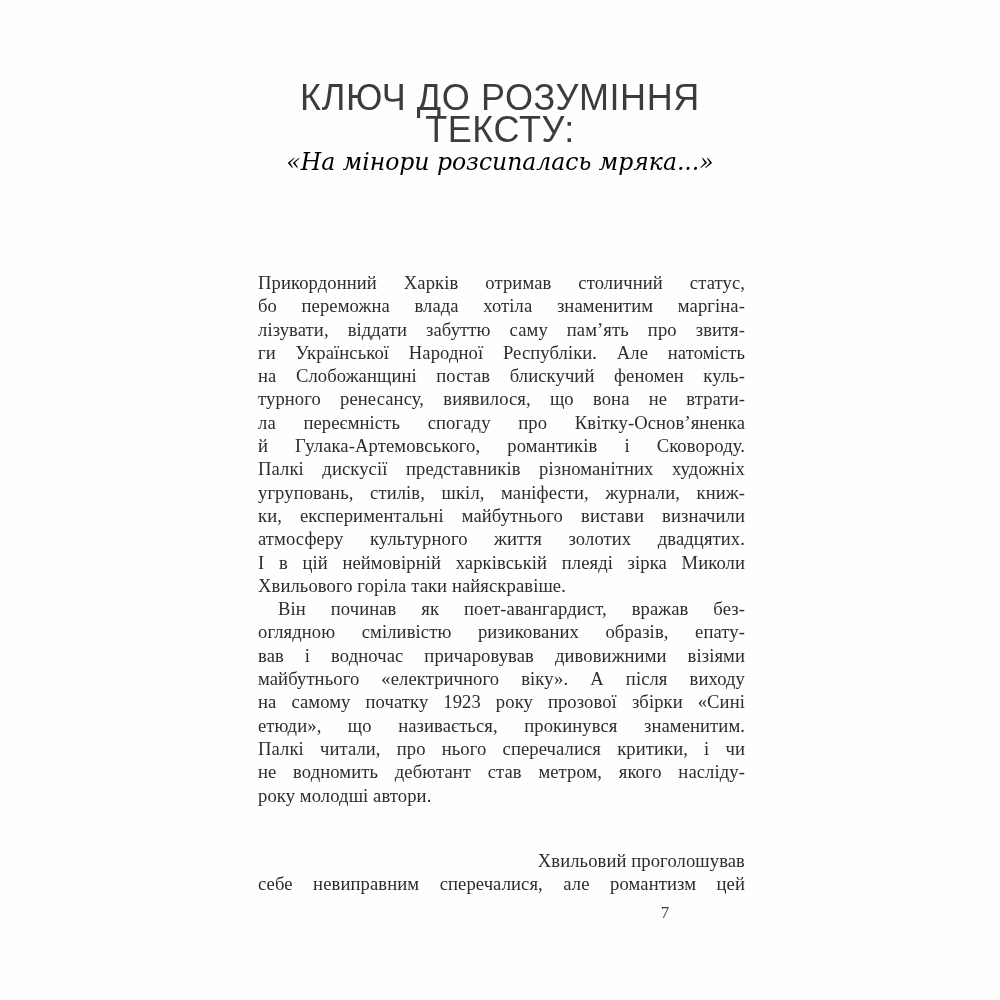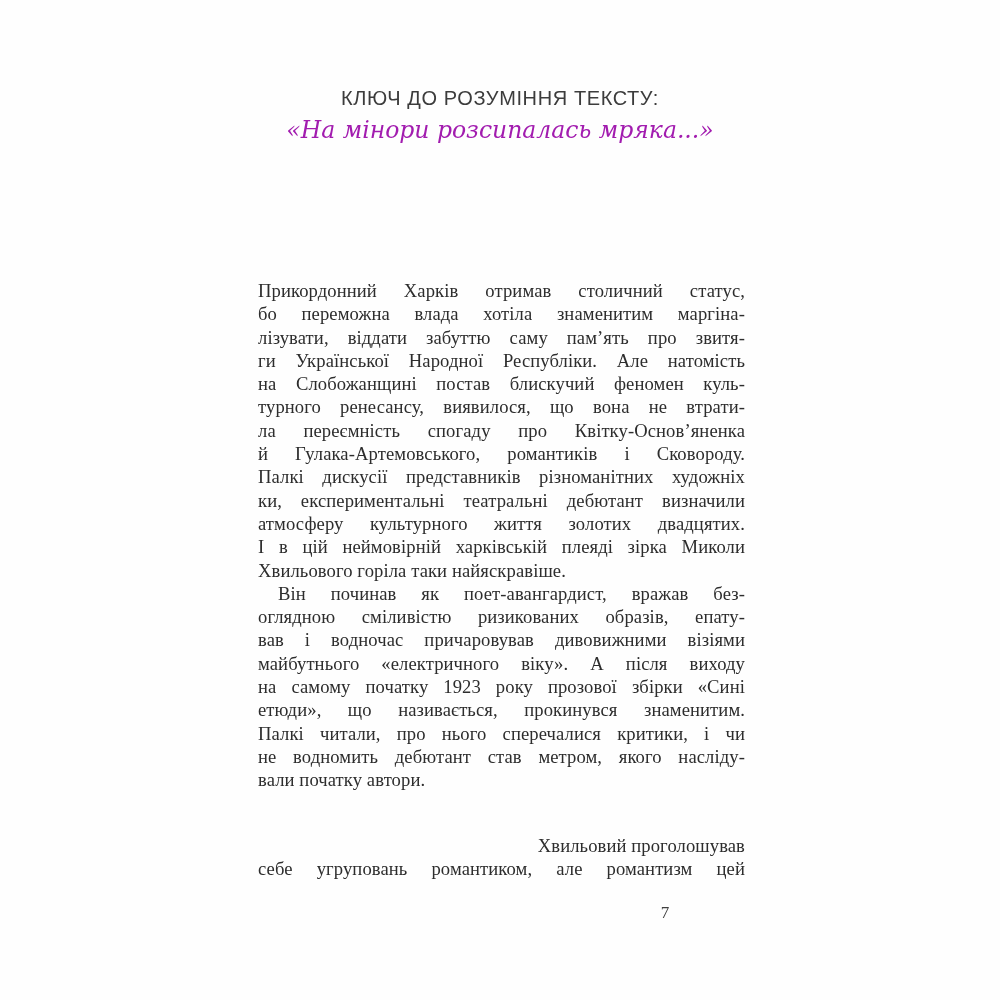--- a/index.html
+++ b/index.html
@@ -16,36 +16,36 @@
   }
   .title-block {
     position: absolute;
     left: 245px; top: 82px;
     width: 510px;
     text-align: center;
     color: #3a3a3a;
   }
   .title-line1 {
     font-family: "Liberation Sans", sans-serif;
-    font-size: 20px;
+    font-size: 36px;
     font-weight: 500;
     letter-spacing: 0.6px;
     line-height: 32px;
     color: #3c3c3c;
   }
   .title-line2 {
     font-family: "DejaVu Serif", serif;
     font-style: italic;
     font-size: 23.5px;
     line-height: 32px;
-    color: #a21caf;
+    color: #000000;
   }
   .body-text {
     position: absolute;
-    left: 258px; top: 279px;
+    left: 258px; top: 271px;
     width: 487px;
     font-family: "Liberation Serif", serif;
     font-size: 18.6px;
     line-height: 23.3px;
     color: #2d2d2d;
     letter-spacing: 0.1px;
   }
   .paragraph { margin: 0; }
   .line {
     text-align: justify;
@@ -87,36 +87,37 @@
       <div class="paragraph">
         <div class="line">Прикордонний Харків отримав столичний статус,</div>
         <div class="line">бо переможна влада хотіла знаменитим маргіна-</div>
         <div class="line">лізувати, віддати забуттю саму пам’ять про звитя-</div>
         <div class="line">ги Української Народної Республіки. Але натомість</div>
         <div class="line">на Слобожанщині постав блискучий феномен куль-</div>
         <div class="line">турного ренесансу, виявилося, що вона не втрати-</div>
         <div class="line">ла переємність спогаду про Квітку-Основ’яненка</div>
         <div class="line">й Гулака-Артемовського, романтиків і Сковороду.</div>
         <div class="line">Палкі дискусії представників різноманітних художніх</div>
-        <div class="line">ки, експериментальні театральні дебютант визначили</div>
+        <div class="line">угруповань, стилів, шкіл, маніфести, журнали, книж-</div>
+        <div class="line">ки, експериментальні майбутнього вистави визначили</div>
         <div class="line">атмосферу культурного життя золотих двадцятих.</div>
         <div class="line">І в цій неймовірній харківській плеяді зірка Миколи</div>
         <div class="line last">Хвильового горіла таки найяскравіше.</div>
       </div>
       <div class="paragraph">
         <div class="line indent">Він починав як поет-авангардист, вражав без-</div>
         <div class="line">оглядною сміливістю ризикованих образів, епату-</div>
         <div class="line">вав і водночас причаровував дивовижними візіями</div>
         <div class="line">майбутнього «електричного віку». А після виходу</div>
         <div class="line">на самому початку 1923 року прозової збірки «Сині</div>
         <div class="line">етюди», що називається, прокинувся знаменитим.</div>
         <div class="line">Палкі читали, про нього сперечалися критики, і чи</div>
         <div class="line">не водномить дебютант став метром, якого насліду-</div>
-        <div class="line last">вали початку автори.</div>
+        <div class="line last">року молодші автори.</div>
       </div>
       <div class="paragraph para-underline">
         <div class="line align-right">Хвильовий  проголошував</div>
-        <div class="line">себе угруповань романтиком, але романтизм цей</div>
+        <div class="line">себе невиправним сперечалися, але романтизм цей</div>
       </div>
     </div>
 
   <div class="page-number">7</div>
 </div>
 
 </body></html>

